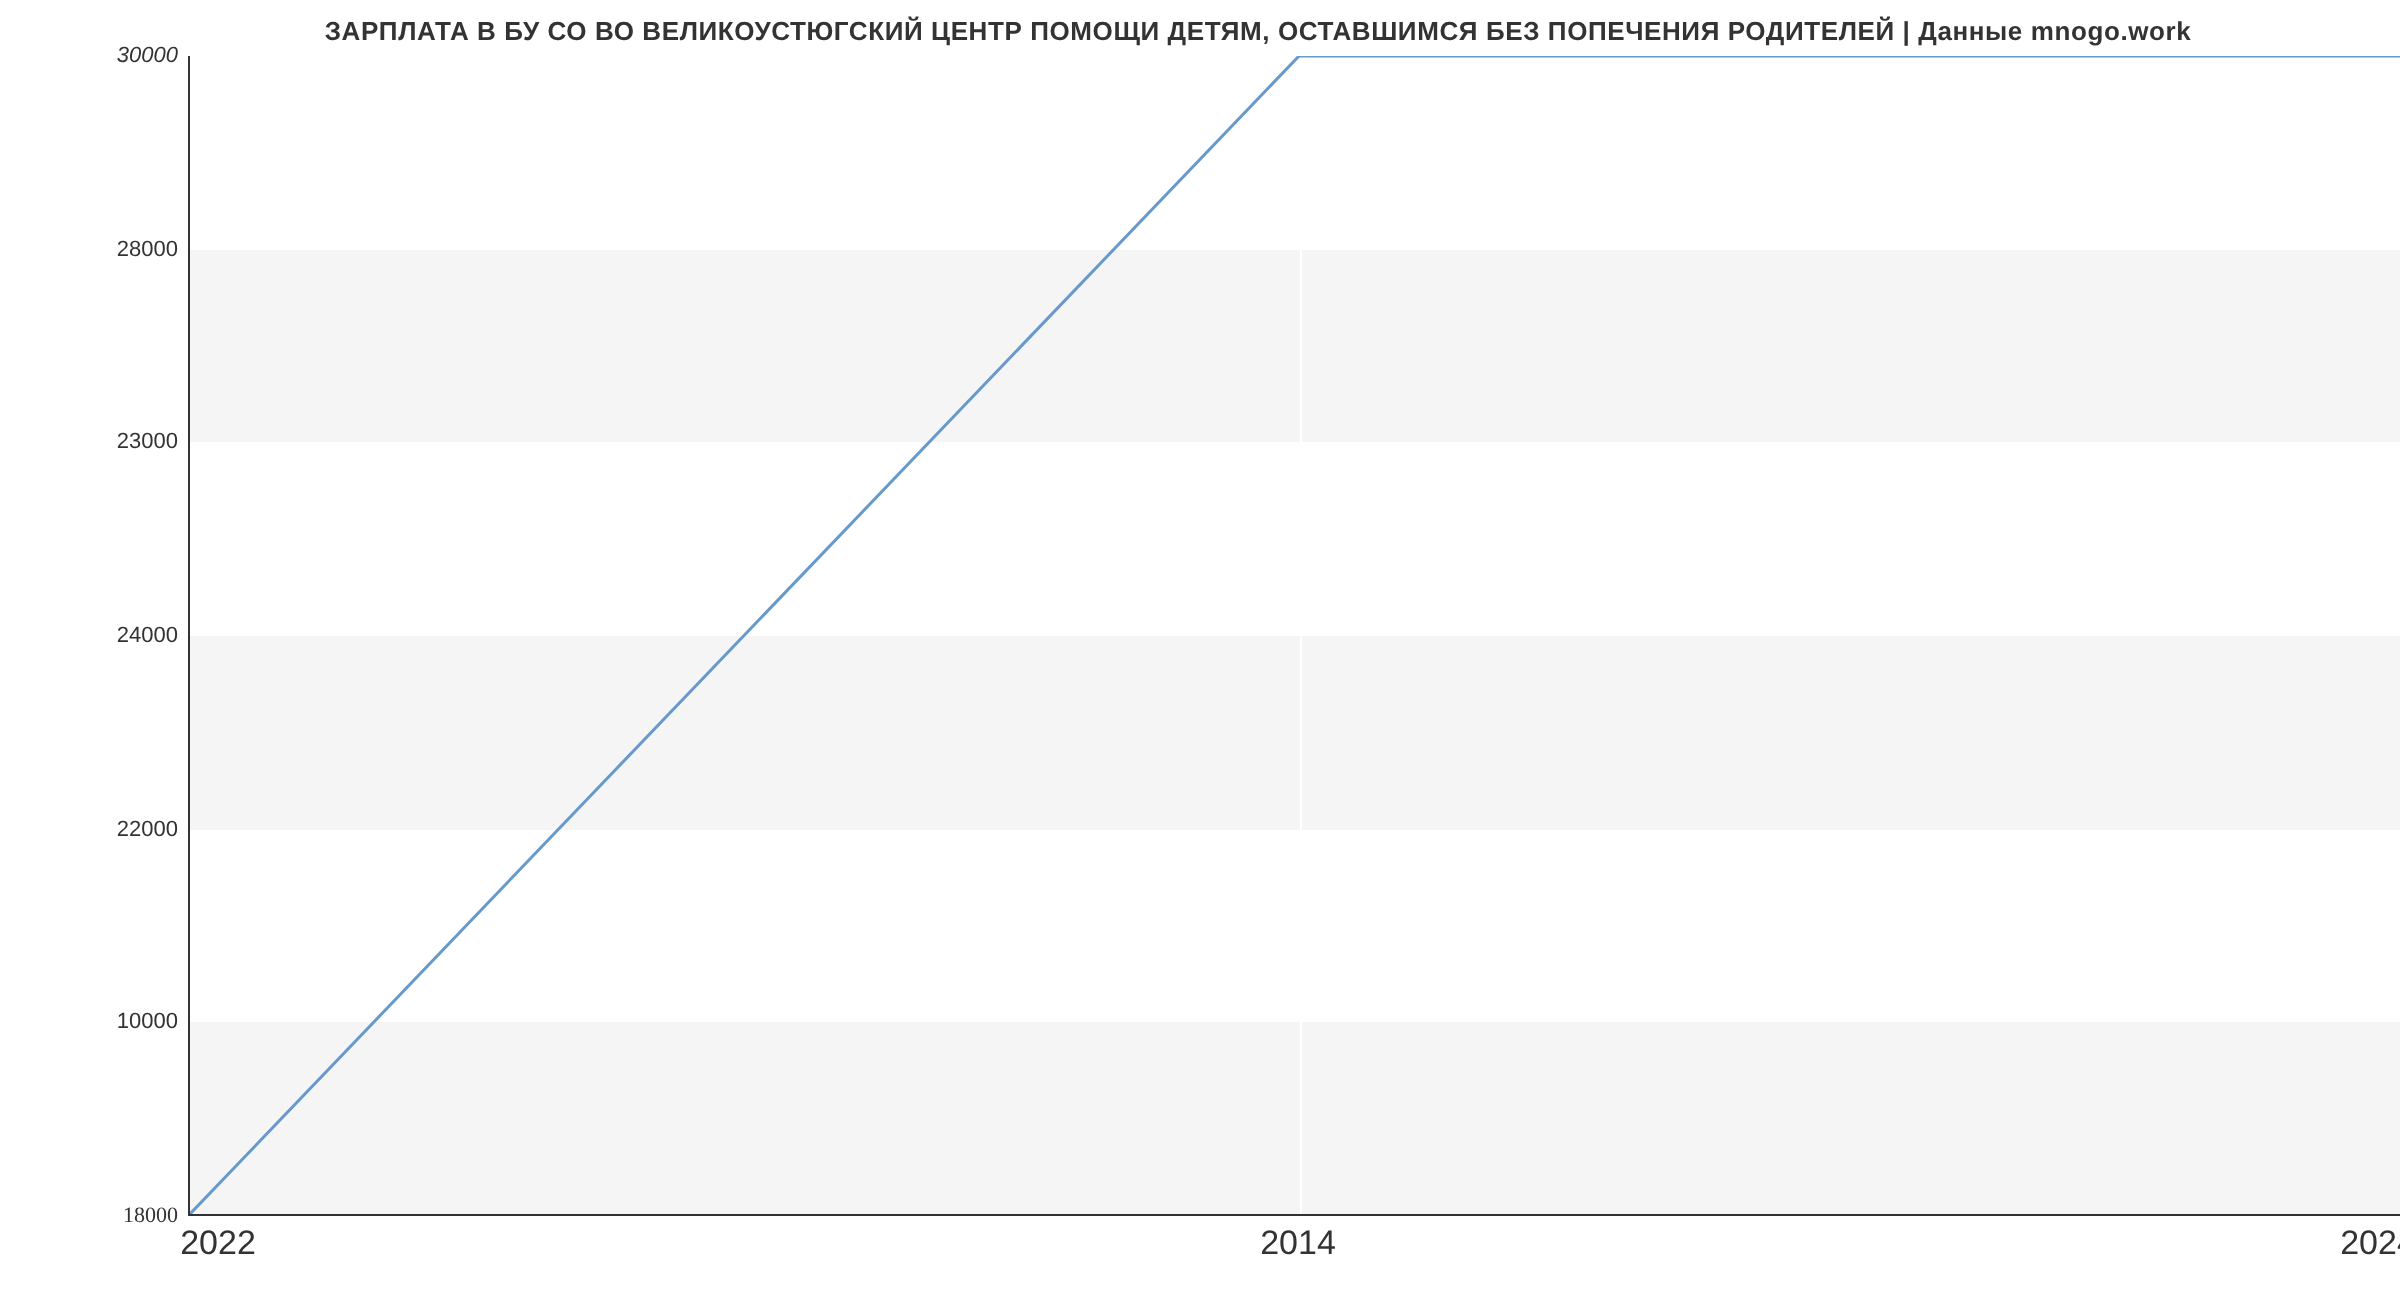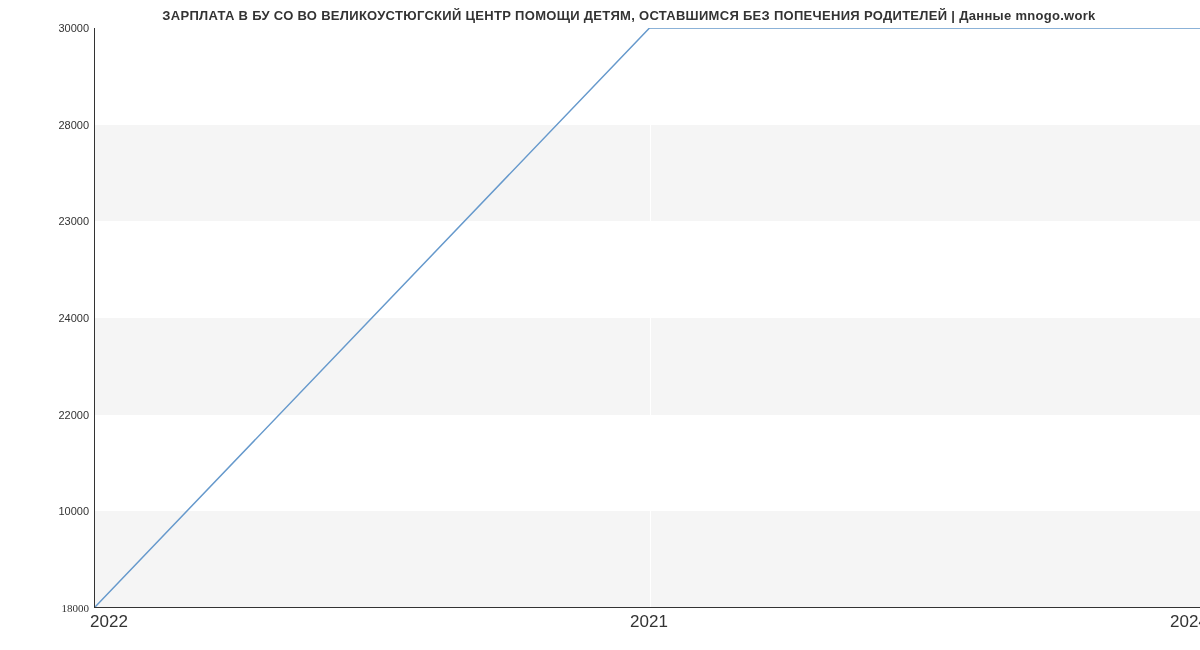--- a/index.html
+++ b/index.html
@@ -93,18 +93,18 @@
       <polyline points="0,580 555,0 1110,0" fill="none" stroke="#6699cc" stroke-width="1.5"></polyline>
     </svg>
   </div>
 
   <div class="y-tick-label" style="top:608px;font-family:Liberation Serif, serif;">18000</div>
   <div class="y-tick-label" style="top:511.33px;">10000</div>
   <div class="y-tick-label" style="top:414.67px;">22000</div>
   <div class="y-tick-label" style="top:318px;">24000</div>
   <div class="y-tick-label" style="top:221.33px;">23000</div>
   <div class="y-tick-label" style="top:124.67px;">28000</div>
-  <div class="y-tick-label" style="top:28px;">30000</div>
+  <div class="y-tick-label" style="top:28px;font-style:italic;">30000</div>
 
   <div class="x-tick-label" style="left:80px;">2022</div>
-  <div class="x-tick-label" style="left:620px;">2021</div>
+  <div class="x-tick-label" style="left:620px;">2014</div>
   <div class="x-tick-label" style="left:1160px;">2024</div>
 </div>
 
 </body></html>

